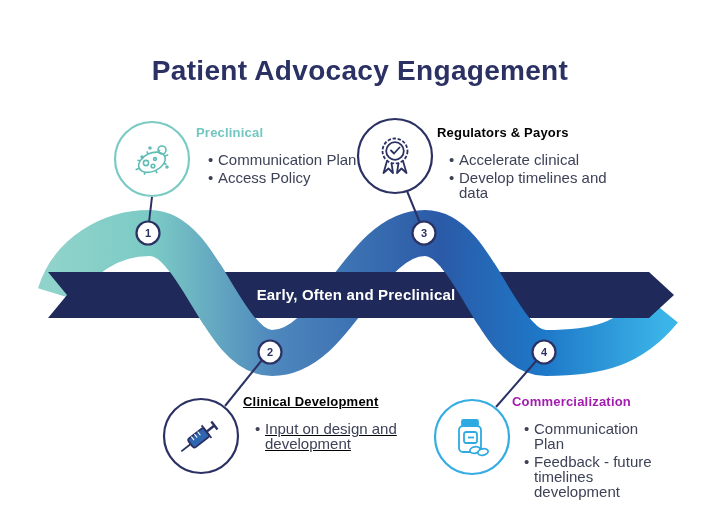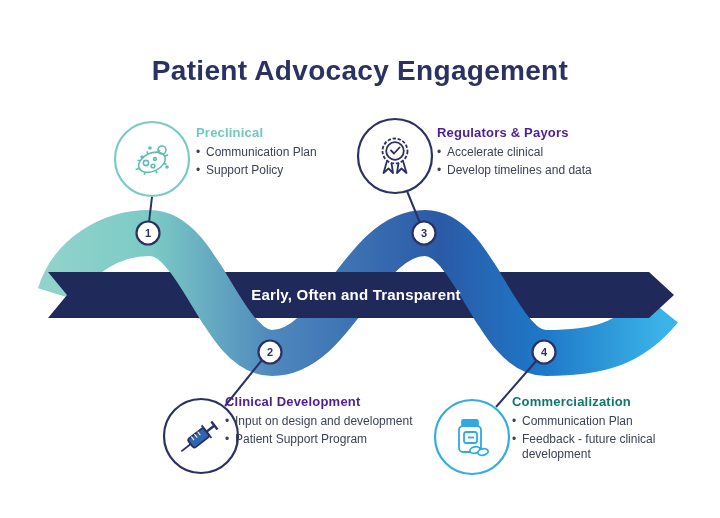--- a/index.html
+++ b/index.html
@@ -21,27 +21,27 @@
     position:absolute; width:20px; height:20px; text-align:center;
     font-size:11px; font-weight:bold; color:#2B3163; line-height:20px;
   }
   #bn1 { left:138px; top:223px; }
   #bn2 { left:260px; top:342px; }
   #bn3 { left:414px; top:223px; }
   #bn4 { left:534px; top:342px; }
   .sec { position:absolute; }
   .sec .heading { font-size:13px; font-weight:bold; margin:0 0 5px 0; letter-spacing:0.2px; }
   .t-teal { color:#72C7C0; }
-  .t-blue { color:#4c1d95; }
-  .t-cyan { color:#0f766e; }
-  .sec ul { margin:0; padding:0; list-style:none; font-size:12px; color:#3D4257; }
+  .t-blue { color:#000000; }
+  .t-cyan { color:#a21caf; }
+  .sec ul { margin:12px; padding:0; list-style:none; font-size:15px; color:#3D4257; }
   .sec li { position:relative; padding-left:10px; line-height:15px; margin-top:3px; }
   .sec li::before { content:"\2022"; position:absolute; left:0; top:0; }
   #sec1 { left:196px; top:125px; width:175px; }
-  #sec2 { left:225px; top:394px; width:195px; }
+  #sec2 { left:243px; top:394px; width:195px;text-decoration:underline; }
   #sec3 { left:437px; top:125px; width:195px; }
   #sec4 { left:512px; top:394px; width:160px; }
 </style>
 </head>
 <body>
 
 <div class="canvas">
 
   <h1 class="page-title">Patient Advocacy Engagement</h1>
 
@@ -145,47 +145,46 @@
         <ellipse cx="13" cy="15" rx="5.2" ry="3.2" transform="rotate(-12 13 15)" fill="#ffffff"></ellipse>
       </g>
     </g>
   </svg>
 
   <div class="badge-num" id="bn1">1</div>
   <div class="badge-num" id="bn2">2</div>
   <div class="badge-num" id="bn3">3</div>
   <div class="badge-num" id="bn4">4</div>
 
-  <div class="banner-text">Early, Often and Transparent</div>
+  <div class="banner-text">Early, Often and Preclinical</div>
 
   <div class="sec" id="sec1">
     <div class="heading t-teal">Preclinical</div>
     <ul>
       <li>Communication Plan</li>
-      <li>Support Policy</li>
+      <li>Access Policy</li>
     </ul>
   </div>
 
   <div class="sec" id="sec2">
     <div class="heading t-blue">Clinical Development</div>
     <ul>
       <li>Input on design and development</li>
-      <li>Patient Support Program</li>
     </ul>
   </div>
 
   <div class="sec" id="sec3">
     <div class="heading t-blue">Regulators &amp; Payors</div>
     <ul>
       <li>Accelerate clinical</li>
       <li>Develop timelines and data</li>
     </ul>
   </div>
 
   <div class="sec" id="sec4">
     <div class="heading t-cyan">Commercialization</div>
     <ul>
       <li>Communication Plan</li>
-      <li>Feedback - future clinical development</li>
+      <li>Feedback - future timelines development</li>
     </ul>
   </div>
 
 </div>
 
 </body></html>

